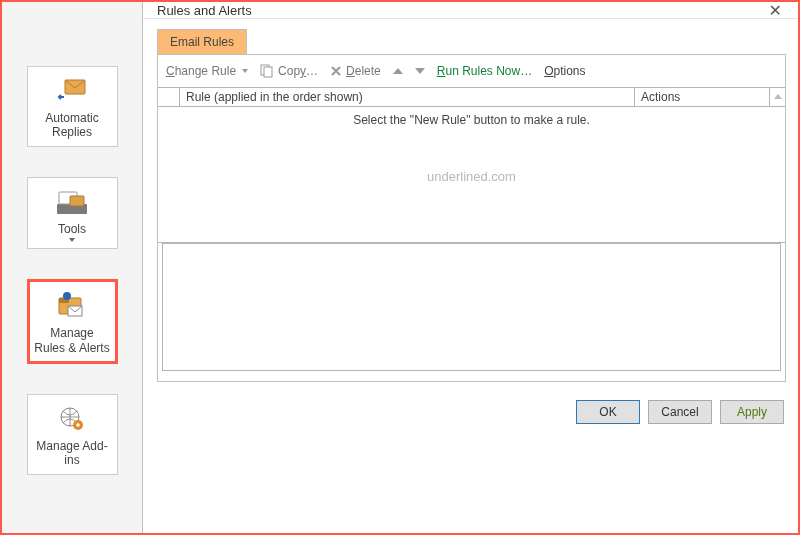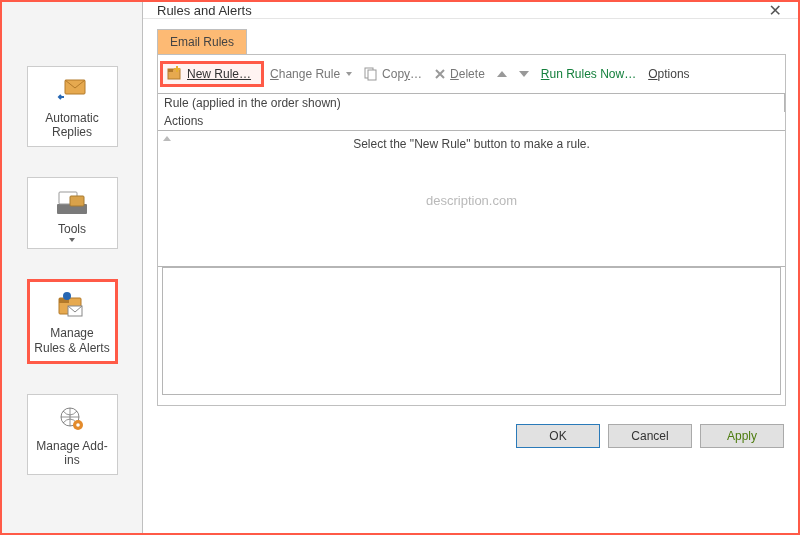--- a/index.html
+++ b/index.html
@@ -137,21 +137,20 @@
     border-right: 5px solid transparent;
     cursor: pointer;
   }
   .arrow-up { border-bottom: 6px solid #999; }
   .arrow-down { border-top: 6px solid #999; }
   .grid-head {
     display: flex;
     background: #fff;
     border-top: 1px solid #b5b5b5;
     border-bottom: 1px solid #b5b5b5;
-    flex-direction: column;
   }
   .gh-check { width: 22px; border-right: 1px solid #b5b5b5; }
   .gh-rule { flex: 1; border-right: 1px solid #b5b5b5; padding: 2px 6px; }
   .gh-actions { width: 134px; padding: 2px 6px; }
   .gh-scroll { width: 16px; border-left: 1px solid #b5b5b5; position: relative; }
   .gh-scroll::before {
     content: "";
     position: absolute;
     top: 6px; left: 4px;
     border-left: 4px solid transparent;
@@ -186,21 +185,21 @@
     border: 1px solid #b5b5b5;
     background: #fff;
   }
   .dlg-btns {
     display: flex;
     justify-content: flex-end;
     gap: 8px;
     padding: 8px 16px 12px;
   }
   .dlg-btns button {
-    width: 84px;
+    width: 64px;
     height: 24px;
     font-size: 12px;
     font-family: inherit;
     border: 1px solid #aaa;
     background: #e1e1e1;
     color: #333;
     cursor: pointer;
   }
   .dlg-btns button.primary {
     border: 1px solid #2a7ab9;
@@ -268,29 +267,20 @@
     <span class="title">Rules and Alerts</span>
     <span class="close">✕</span>
   </div>
 
   <div class="tabs">
     <div class="tab active">Email Rules</div>
   </div>
 
   <div class="pane">
     <div class="toolbar">
-      <span class="tbtn newrule">
-        <svg width="16" height="16" viewBox="0 0 16 16">
-            <rect x="1" y="3" width="12" height="10" fill="#e6a94f" stroke="#b37a2a"></rect>
-            <rect x="1" y="3" width="5" height="3" fill="#b37a2a"></rect>
-            <rect x="9" y="0" width="2" height="6" fill="#e7b02f"></rect>
-            <rect x="7" y="2" width="6" height="2" fill="#e7b02f"></rect>
-          </svg>
-        <span><span class="under">New Rule…</span></span>
-      </span>
       <span class="tbtn">
         <span><span class="under">C</span><span>hange Rule</span></span>
         <span class="tri-caret"></span>
       </span>
       <span class="tbtn">
         <svg width="14" height="14" viewBox="0 0 14 14">
             <rect x="1" y="1" width="8" height="10" fill="#fff" stroke="#999"></rect>
             <rect x="4" y="3" width="8" height="10" fill="#fff" stroke="#999"></rect>
           </svg>
         <span>Cop<span class="under">y</span>…</span>
@@ -312,21 +302,21 @@
     </div>
 
     <div class="grid-head">
       <div class="gh-check"></div>
       <div class="gh-rule">Rule (applied in the order shown)</div>
       <div class="gh-actions">Actions</div>
       <div class="gh-scroll"></div>
     </div>
     <div class="list-area">
       <div class="empty-msg">Select the "New Rule" button to make a rule.</div>
-      <div class="watermark">description.com</div>
+      <div class="watermark">underlined.com</div>
     </div>
 
     <div class="desc-box"></div>
   </div>
 
   <div class="dlg-btns">
     <button class="primary">OK</button>
     <button>Cancel</button>
     <button class="disabled">Apply</button>
   </div>

